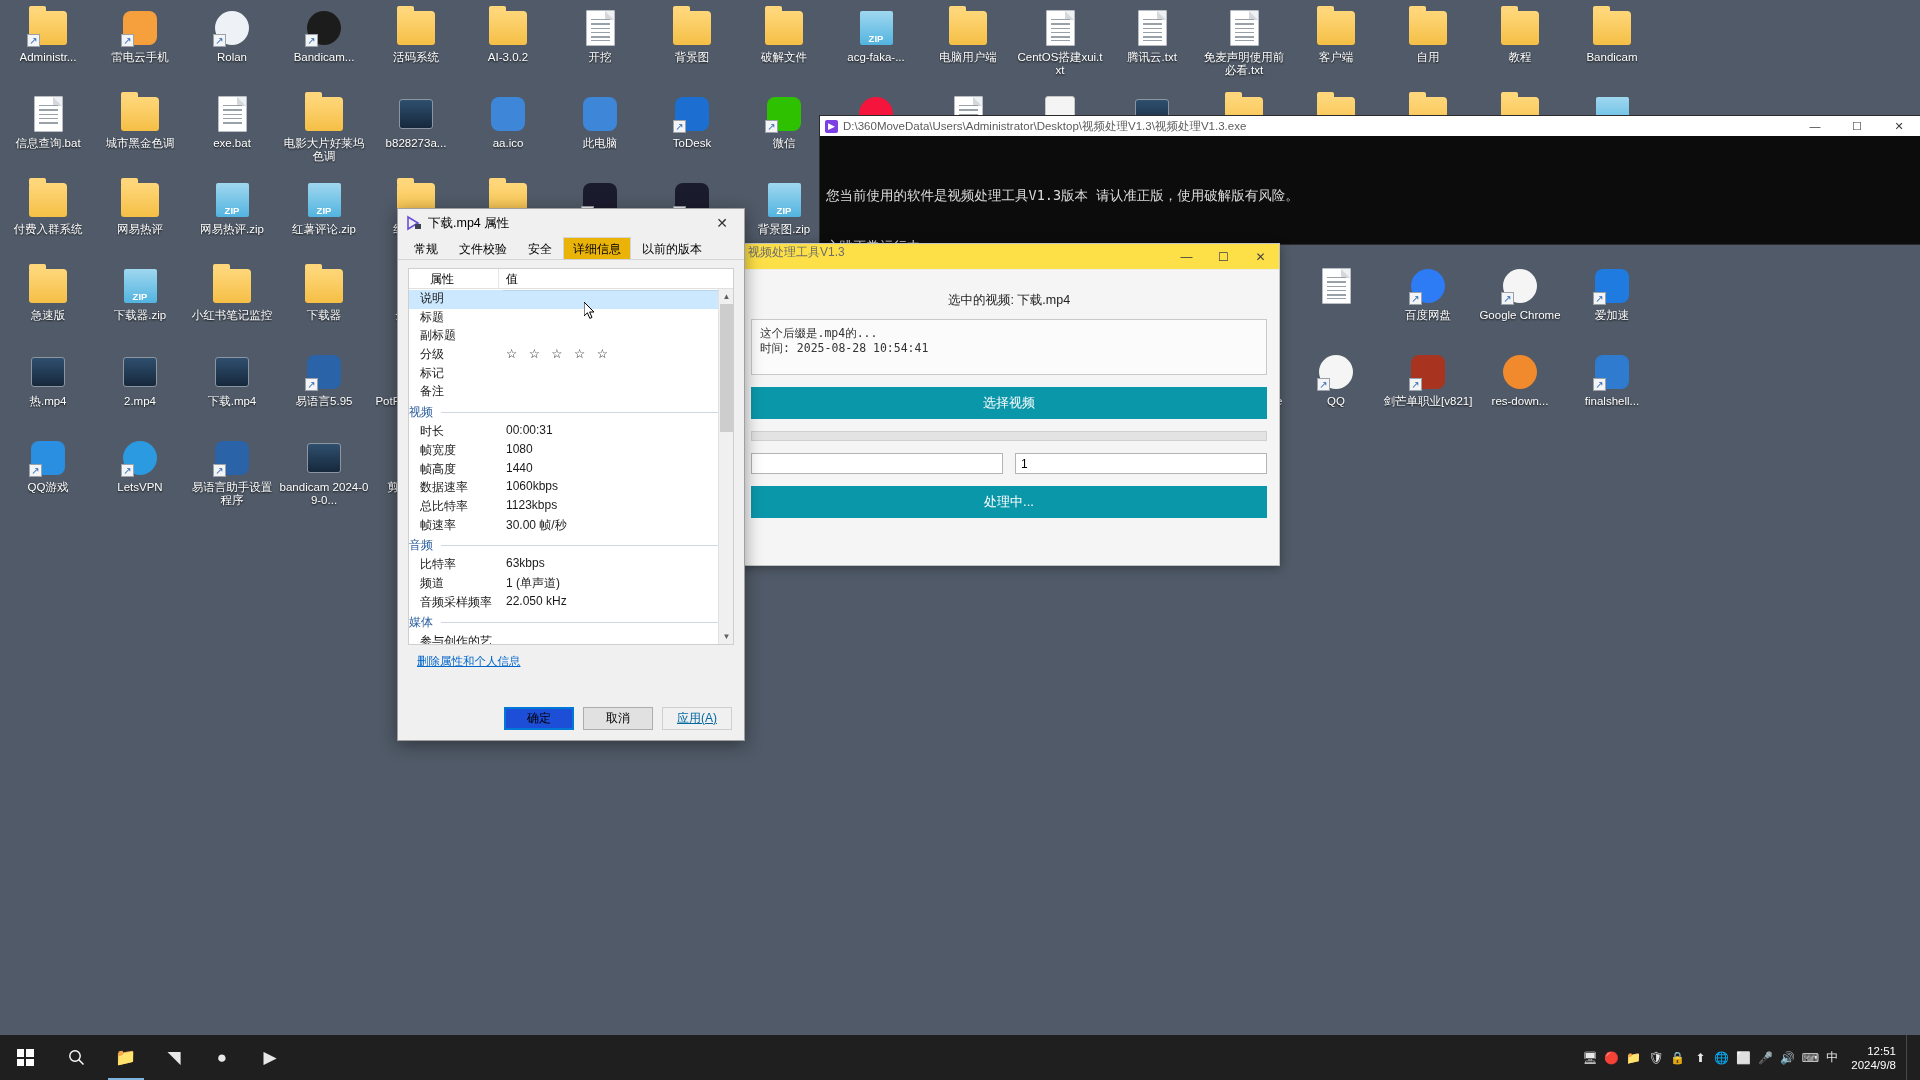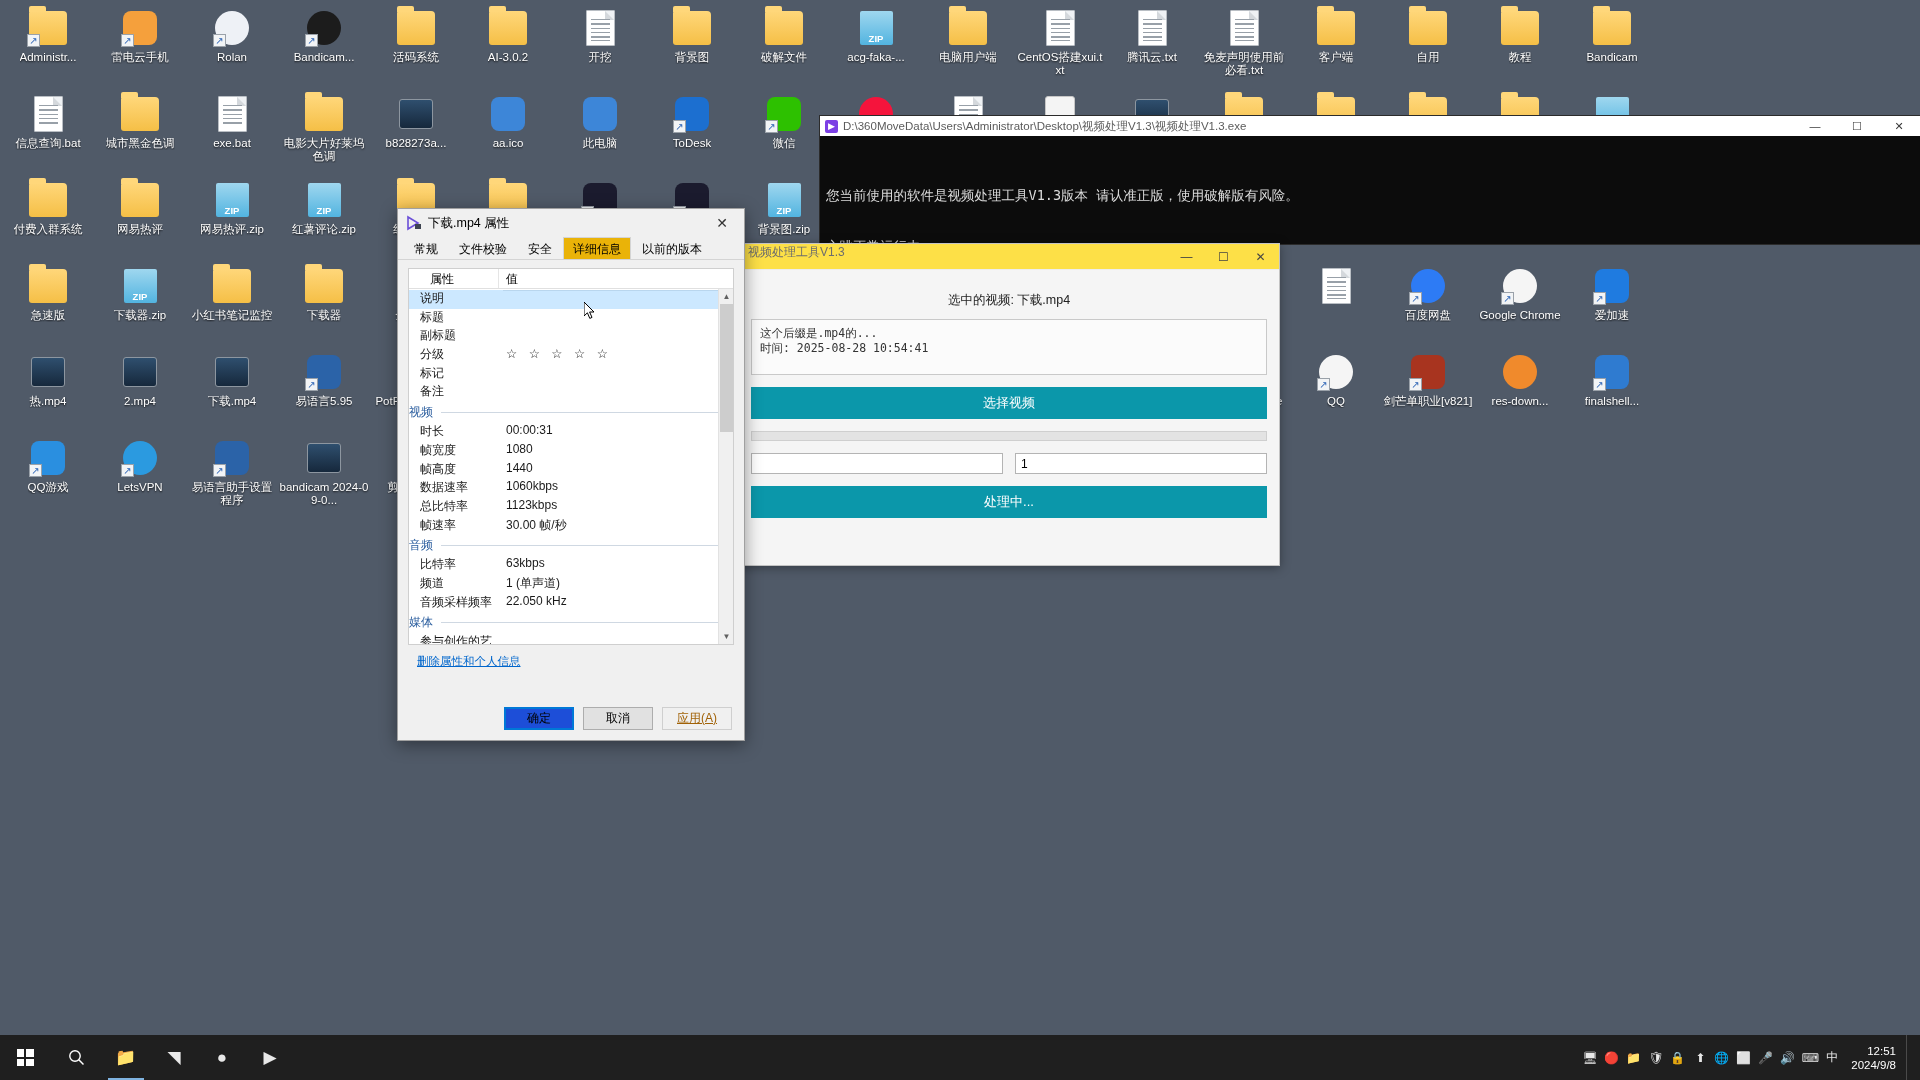--- a/index.html
+++ b/index.html
@@ -230,21 +230,21 @@
   }
   #props-btns {
     position:absolute; bottom:10px; right:12px; display:flex; gap:9px;
   }
   .pbtn {
     width:70px; height:23px; font-size:12px; color:#000;
     background:#e1e1e1; border:1px solid #adadad;
     display:flex; align-items:center; justify-content:center; cursor:pointer;
   }
   .pbtn.default { border:2px solid #0078d7; background:#1d4ed8; }
-  .pbtn.disabled { color:#a16207; background:#f0f0f0; border-color:#cfcfcf;text-decoration:underline; }
+  .pbtn.disabled { color:#0369a1; background:#f0f0f0; border-color:#cfcfcf;text-decoration:underline; }
 
   #mouse-cursor {
     position:absolute; left:584px; top:302px; width:12px; height:19px;
     pointer-events:none;
   }
 
   
   #taskbar {
     position:absolute; left:0; bottom:0; width:1920px; height:45px;
     background:#1f1f1f; display:flex; align-items:center;

